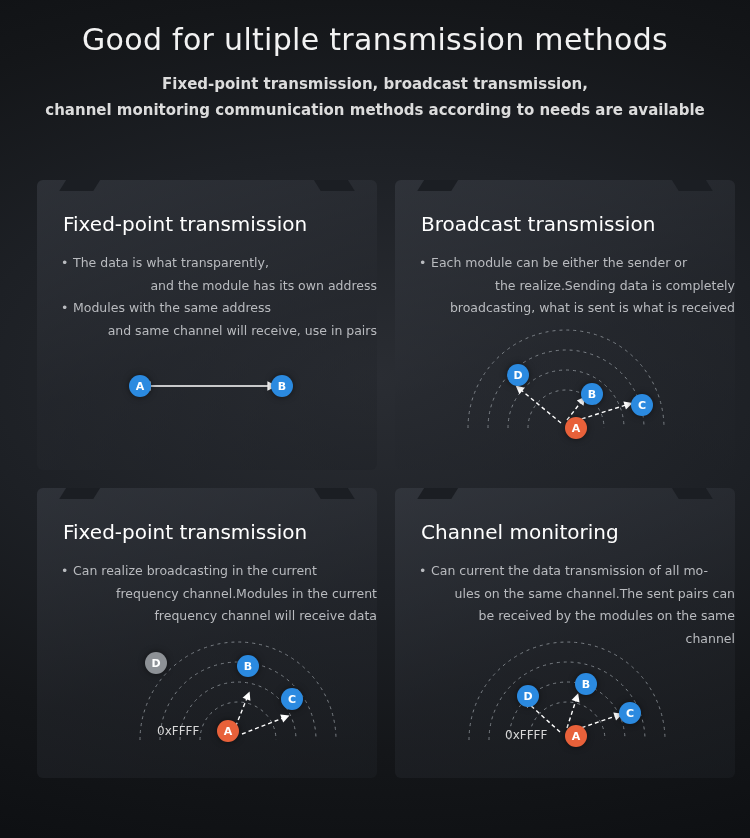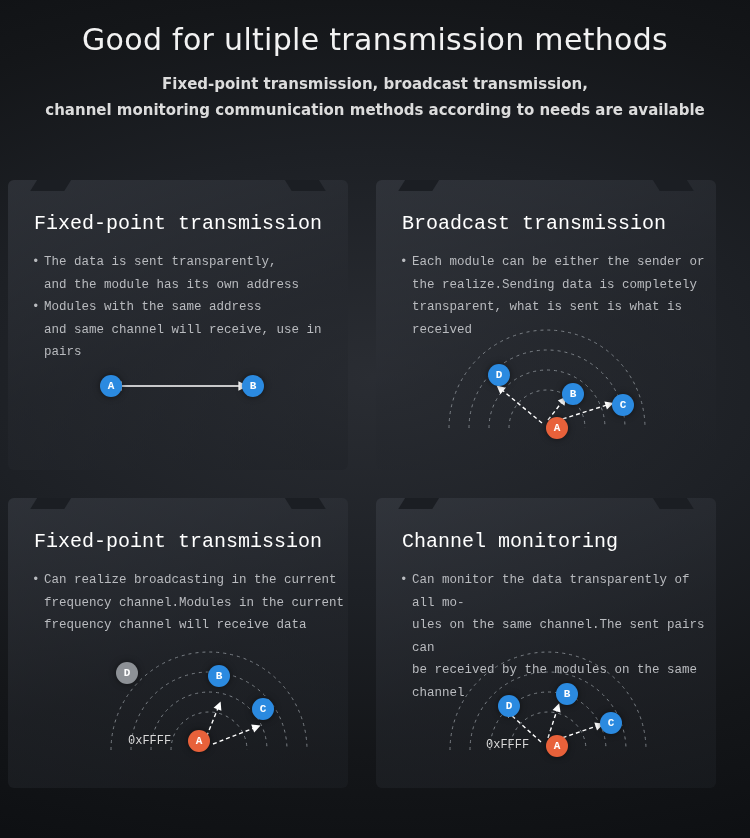--- a/index.html
+++ b/index.html
@@ -35,27 +35,26 @@
   }
   .subtitle {
     font-size: 15px;
     color: #dcdcdc;
     line-height: 1.7;
     font-weight: 700;
   }
   .grid {
     position: absolute;
     top: 180px;
-    left: 8px;
+    left: 37px;
     width: 706px;
     display: grid;
     grid-template-columns: 340px 340px;
     grid-template-rows: 290px 290px;
-    gap: 28px;
-    font-family: Liberation Mono, monospace;
+    gap: 18px;
   }
   .card {
     position: relative;
     background: linear-gradient(160deg, rgba(60,64,72,0.55) 0%, rgba(38,41,47,0.5) 55%, rgba(30,33,38,0.45) 100%);
     border-radius: 6px;
     overflow: hidden;
   }
   
   .card .notch {
     position: absolute;
@@ -87,20 +86,21 @@
   .bullets li::before {
     content: "•";
     position: absolute;
     left: 2px;
     top: 0;
     color: #b9bbbf;
   }
   .bullets li .cont {
     display: block;
     margin-left: 0;
+    text-align: right;
   }
   .diagram {
     position: absolute;
     left: 0;
     right: 0;
     bottom: 0;
     height: 150px;
   }
   .diagram svg { display: block; }
   .node {
@@ -139,21 +139,21 @@
   </div>
 
   <div class="grid">
 
     <div class="card">
       <span class="notch tl"></span>
       <span class="notch tr"></span>
       <div class="card-title">Fixed-point transmission</div>
       <ul class="bullets">
         <li>
-          <span>The data is sent transparently,</span>
+          <span>The data is what transparently,</span>
           <span class="cont">and the module has its own address</span>
         </li>
         <li>
           <span>Modules with the same address</span>
           <span class="cont">and same channel will receive, use in pairs</span>
         </li>
       </ul>
       <div class="diagram">
         <svg width="340" height="150" viewBox="0 0 340 150">
           <defs>
@@ -172,21 +172,21 @@
     </div>
 
     <div class="card">
       <span class="notch tl"></span>
       <span class="notch tr"></span>
       <div class="card-title">Broadcast transmission</div>
       <ul class="bullets">
         <li>
           <span>Each module can be either the sender or</span>
           <span class="cont">the realize.Sending data is completely</span>
-          <span class="cont">transparent, what is sent is what is received</span>
+          <span class="cont">broadcasting, what is sent is what is received</span>
         </li>
       </ul>
       <div class="diagram">
         <svg width="340" height="150" viewBox="0 0 340 150">
           <defs>
             <marker id="arrB" markerWidth="8" markerHeight="8" refX="2" refY="4" orient="auto">
               <path d="M1,1 L7,4 L1,7 z" fill="#ffffff"></path>
             </marker>
           </defs>
           <g stroke="#9aa0a6" stroke-width="1" fill="none" stroke-dasharray="3,4" opacity="0.75">
@@ -244,21 +244,21 @@
         <div class="addr-label" style="left:120px; top:96px;">0xFFFF</div>
       </div>
     </div>
 
     <div class="card">
       <span class="notch tl"></span>
       <span class="notch tr"></span>
       <div class="card-title">Channel monitoring</div>
       <ul class="bullets">
         <li>
-          <span>Can monitor the data transparently of all mo-</span>
+          <span>Can current the data transmission of all mo-</span>
           <span class="cont">ules on the same channel.The sent pairs can</span>
           <span class="cont">be received by the modules on the same channel</span>
         </li>
       </ul>
       <div class="diagram">
         <svg width="340" height="150" viewBox="0 0 340 150">
           <defs>
             <marker id="arrD" markerWidth="8" markerHeight="8" refX="2" refY="4" orient="auto">
               <path d="M1,1 L7,4 L1,7 z" fill="#ffffff"></path>
             </marker>

